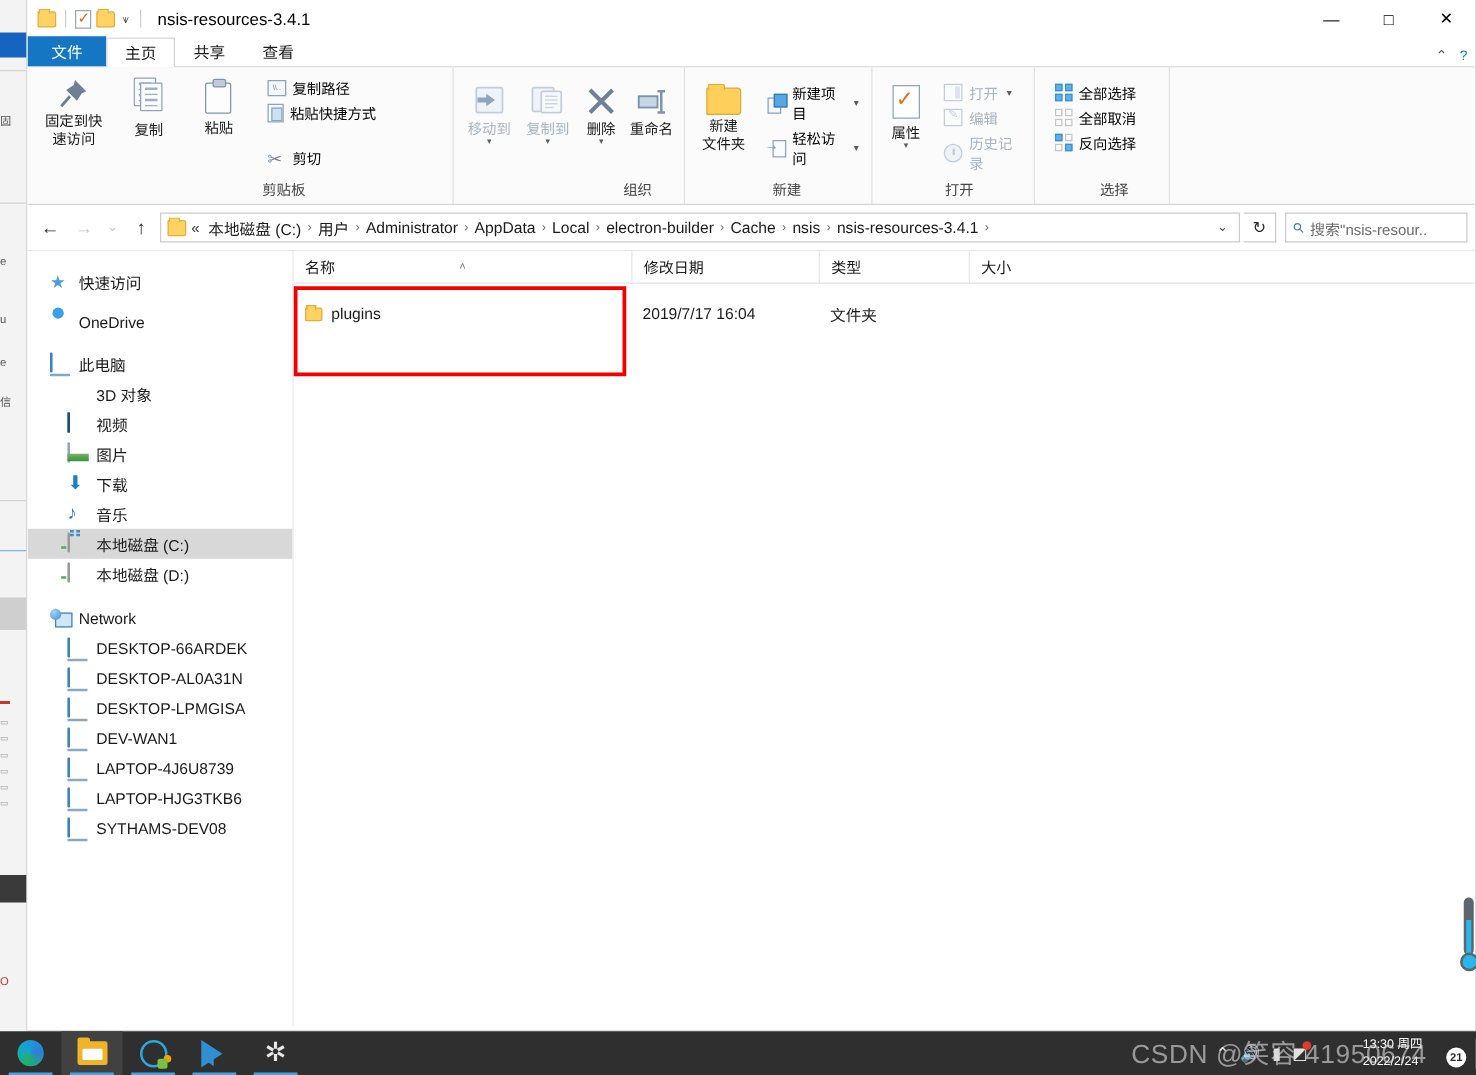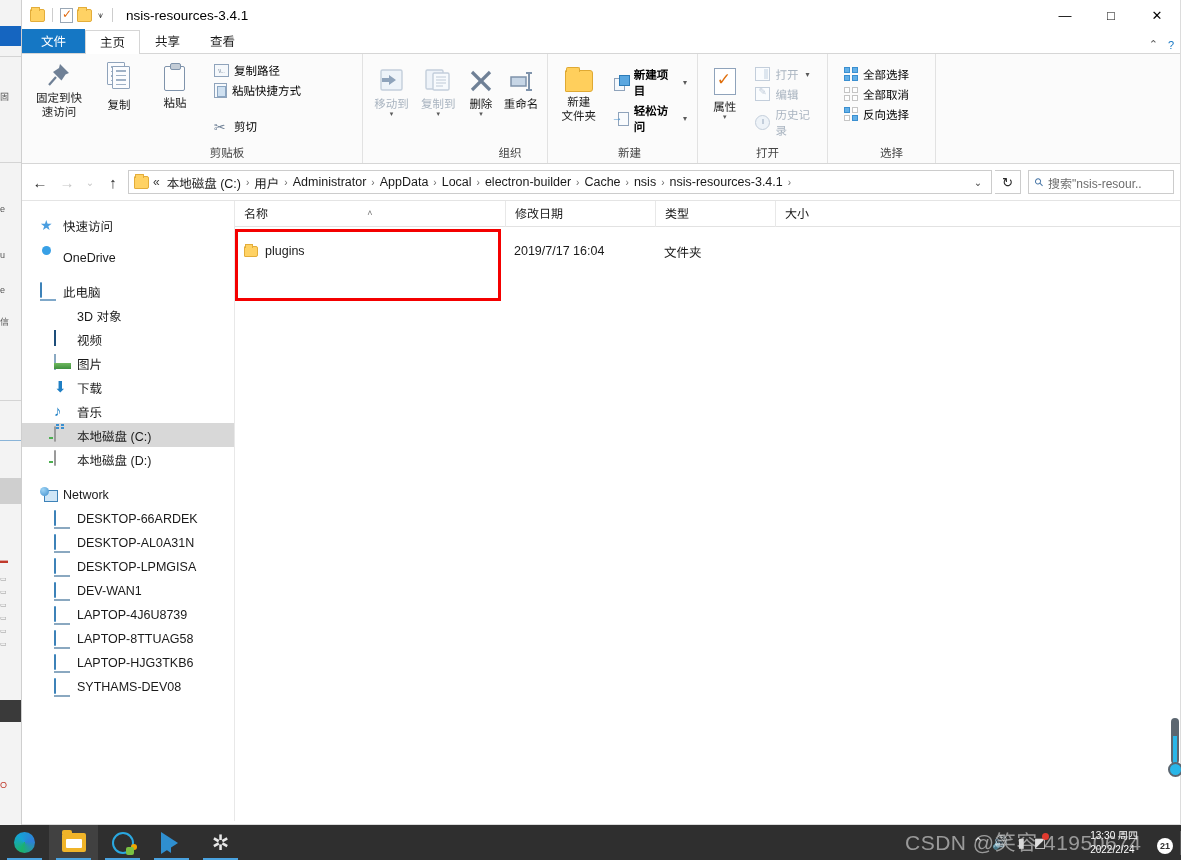--- a/index.html
+++ b/index.html
@@ -449,21 +449,21 @@
 
       <div class="rgroup" style="width:150px;">
         <div class="rgroup-body" style="padding-top:4px;">
           <div class="bigbtn" style="width:52px;">
             <span class="ic" style="width:30px;height:24px;">
               <span class="sh-folder-lg" style="position:absolute;left:1px;top:4px;"></span>
             </span>
             <span class="lbl" style="margin-top:5px;">新建</span>
             <span class="lbl" style="margin-top:0;">文件夹</span>
           </div>
-          <div class="smallcol" style="margin-left:4px;font-weight:bold;">
+          <div class="smallcol" style="margin-left:4px;">
             <div class="smallbtn">
               <span class="ic ic-sm sh-newitem"></span>
               <span>新建项目</span>
               <span class="caret">▾</span>
             </div>
             <div class="smallbtn">
               <span class="ic ic-sm sh-easy"></span>
               <span>轻松访问</span>
               <span class="caret">▾</span>
             </div>
@@ -640,24 +640,20 @@
           <span class="nic"><span class="nic-mon"></span></span>
           <span>DESKTOP-LPMGISA</span>
         </div>
         <div class="navitem l2">
           <span class="nic"><span class="nic-mon"></span></span>
           <span>DEV-WAN1</span>
         </div>
         <div class="navitem l2">
           <span class="nic"><span class="nic-mon"></span></span>
           <span>LAPTOP-4J6U8739</span>
-        </div>
-        <div class="navitem l2">
-          <span class="nic"><span class="nic-mon"></span></span>
-          <span>LAPTOP-8TTUAG58</span>
         </div>
         <div class="navitem l2">
           <span class="nic"><span class="nic-mon"></span></span>
           <span>LAPTOP-HJG3TKB6</span>
         </div>
         <div class="navitem l2">
           <span class="nic"><span class="nic-mon"></span></span>
           <span>SYTHAMS-DEV08</span>
         </div>
       </div>

